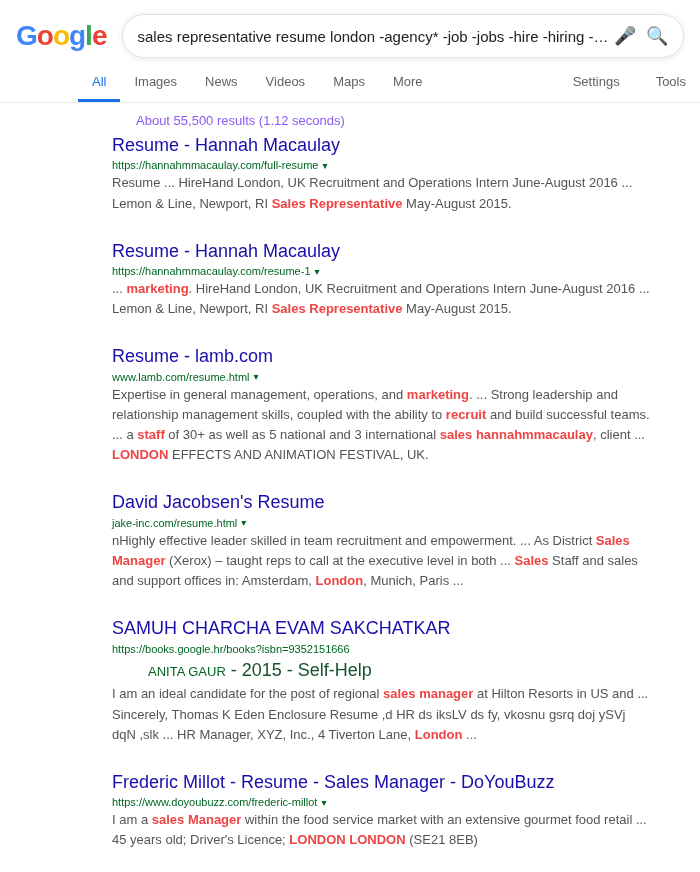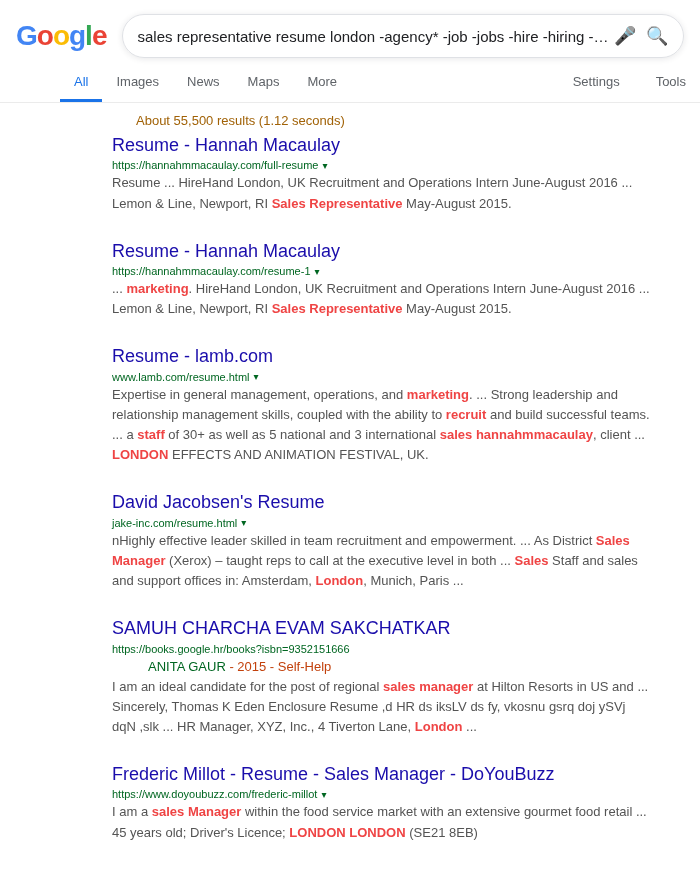--- a/index.html
+++ b/index.html
@@ -15,40 +15,40 @@
     .logo-l { color: #34A853; }
     .logo-e { color: #EA4335; }
 
     .search-bar { flex: 1; display: flex; align-items: center; border: 1px solid #dfe1e5; border-radius: 24px; padding: 8px 14px; height: 44px; box-shadow: 0 1px 6px rgba(32,33,36,.1); }
     .search-input { flex: 1; border: none; outline: none; font-size: 15px; color: #202124; background: transparent; white-space: nowrap; overflow: hidden; text-overflow: ellipsis; }
     .search-icons { display: flex; align-items: center; gap: 10px; }
     .mic-icon { color: #4285F4; font-size: 18px; cursor: pointer; }
     .search-icon-btn { color: #4285F4; font-size: 18px; cursor: pointer; }
 
     
-    .nav-tabs { display: flex; align-items: center; padding: 6px 0 0 60px; border-bottom: 1px solid #ebebeb; gap: 0; }
+    .nav-tabs { display: flex; align-items: center; padding: 6px 0 0 78px; border-bottom: 1px solid #ebebeb; gap: 0; }
     .nav-tab { padding: 10px 14px; font-size: 13px; color: #5f6368; cursor: pointer; white-space: nowrap; border-bottom: 3px solid transparent; text-decoration: none; }
     .nav-tab.active { color: #1a73e8; border-bottom: 3px solid #1a73e8; font-weight: 500; }
     .nav-right { margin-left: auto; display: flex; gap: 8px; }
 
     
-    .results-info { padding: 10px 0 6px 136px; font-size: 13px; color: #a16207; }
+    .results-info { padding: 10px 0 6px 136px; font-size: 13px; color: #8b5cf6; }
 
     
     .results { padding: 0 0 0 112px; max-width: 650px; }
     .result-item { margin-bottom: 26px; }
     .result-title { font-size: 18px; color: #1a0dab; font-weight: normal; cursor: pointer; line-height: 1.3; }
     .result-url-row { display: flex; align-items: center; gap: 4px; margin: 2px 0 2px 0; }
     .result-url { font-size: 11px; color: #006621; }
     .result-url a { color: #006621; text-decoration: none; }
     .dropdown-arrow { font-size: 10px; color: #006621; cursor: pointer; }
     .result-snippet { font-size: 13px; color: #545454; line-height: 1.55; }
     .result-snippet b { font-weight: bold; color: #ef4444; }
     .result-author { font-size: 13px; color: #006621; text-decoration: none; cursor: pointer; margin-left: 36px; }
-    .result-meta { font-size: 13px; color: #c2410c; }
+    .result-meta { font-size: 18px; color: #14532d; }
   </style>
 </head>
 <body>
 
 <div class="header">
   <div class="logo">
     <span class="logo-g">G</span>
     <span class="logo-o1">o</span>
     <span class="logo-o2">o</span>
     <span class="logo-g2">g</span>
@@ -61,20 +61,21 @@
       <span class="mic-icon">🎤</span>
       <span class="search-icon-btn">🔍</span>
     </div>
   </div>
 </div>
 
 <nav class="nav-tabs">
   <a class="nav-tab active">All</a>
   <a class="nav-tab">Images</a>
   <a class="nav-tab">News</a>
+  <a class="nav-tab">Videos</a>
   <a class="nav-tab">Maps</a>
   <a class="nav-tab">More</a>
   <div class="nav-right">
     <a class="nav-tab">Settings</a>
     <a class="nav-tab">Tools</a>
   </div>
 </nav>
 
 <div class="results-info">About 55,500 results (1.12 seconds)</div>
 

